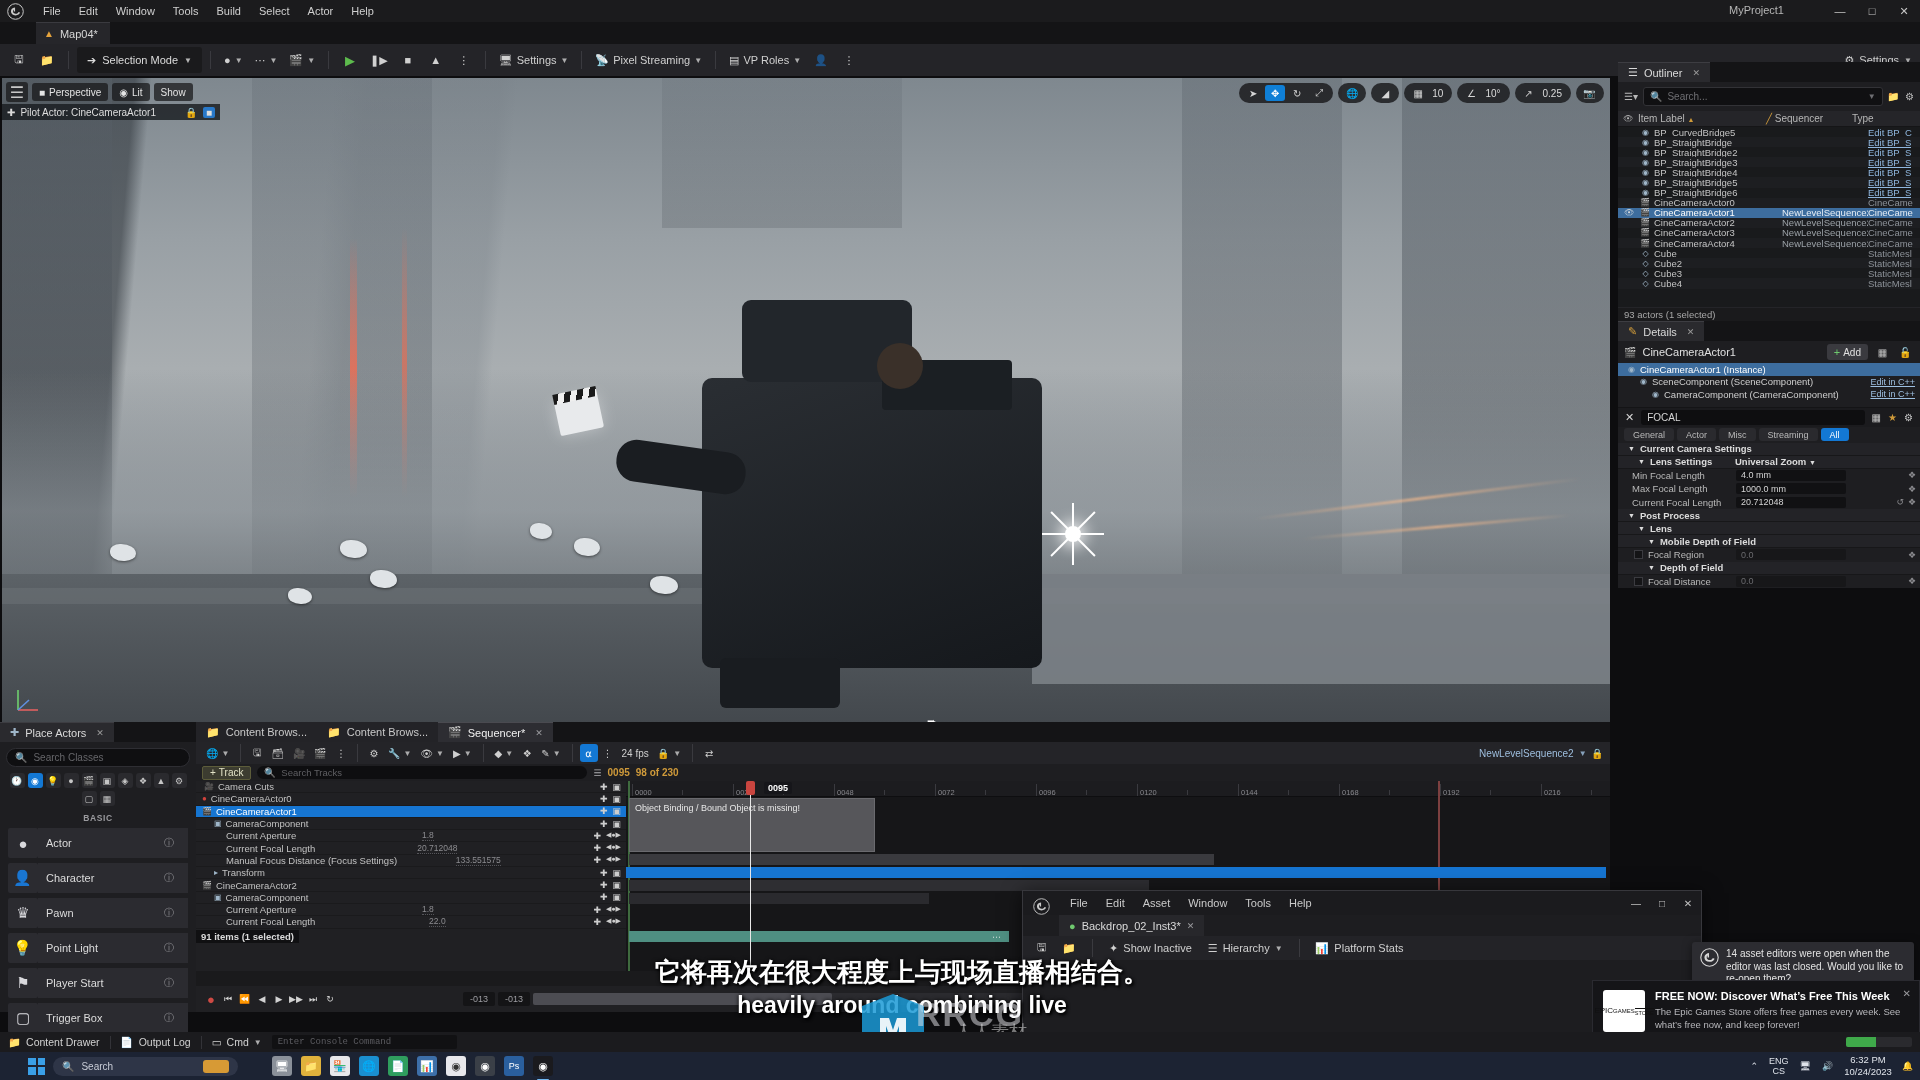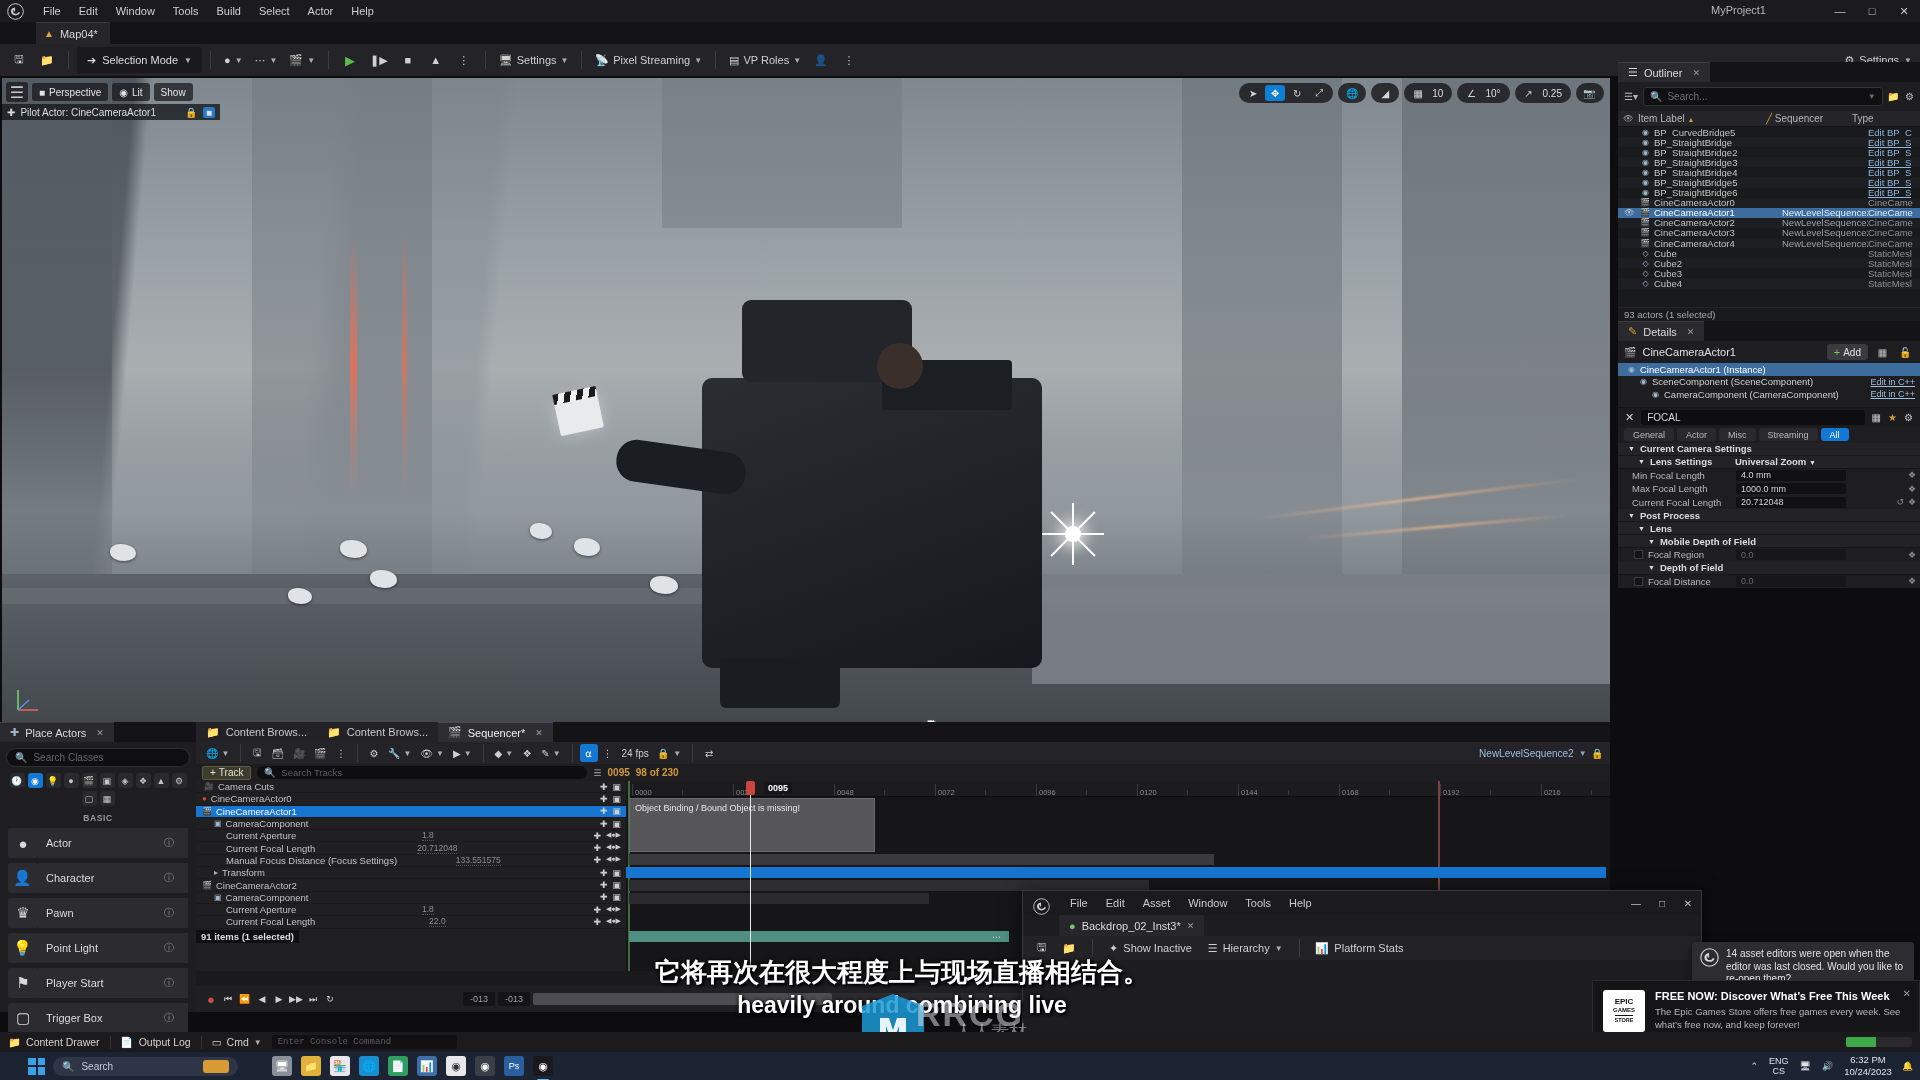--- a/index.html
+++ b/index.html
@@ -7,21 +7,21 @@
     font-family:"Liberation Sans", sans-serif; color:#c8c8c8; }
   .app { position:relative; width:1920px; height:1080px; }
 
   
   .titlebar { position:absolute; left:0; top:0; width:1920px; height:22px; background:#1b1b1d;
     display:flex; align-items:center; }
   .ue-logo { width:30px; height:22px; display:flex; align-items:center; justify-content:center; }
   .ue-logo svg { width:17px; height:17px; }
   .menu { display:flex; align-items:center; gap:0px; margin-left:4px; }
   .menu-item { font-size:11px; color:#cfcfcf; padding:3px 9px; cursor:default; }
-  .win-title { position:absolute; right:154px; top:4px; font-size:11px; color:#b6b6b6; }
+  .win-title { position:absolute; right:136px; top:4px; font-size:11px; color:#b6b6b6; }
   .win-ctrl { position:absolute; top:0; height:22px; display:flex; align-items:center; }
   .win-btn { width:32px; height:22px; display:flex; align-items:center; justify-content:center;
     font-size:11px; color:#c6c6c6; }
 
   
   .tabstrip { position:absolute; left:0; top:22px; width:1920px; height:22px; background:#141416; }
   .lvl-tab { position:absolute; left:36px; top:0; height:22px; background:#26262a;
     display:flex; align-items:center; padding:0 12px 0 8px; gap:6px; font-size:11px; color:#d7d7d7;
     border-top:1px solid #3a3a3f; }
   .lvl-tab .ico { color:#e5a33c; font-size:10px; }
@@ -232,22 +232,22 @@
     font-size:10px; color:#c8c8c8; }
 
   
   .notif { position:absolute; left:1692px; top:942px; width:222px; height:42px;
     background:#2c2c31; border-radius:3px; display:flex; align-items:flex-start; gap:7px;
     padding:6px 8px; box-shadow:0 2px 10px rgba(0,0,0,.5); }
   .notif-txt { font-size:10px; line-height:1.25; color:#e2e2e2; }
   .epic { position:absolute; left:1592px; top:980px; width:328px; height:62px;
     background:#151518; border:1px solid #2a2a30; display:flex; gap:10px; padding:9px 10px; }
   .epic-logo { width:42px; height:42px; background:#fff; border-radius:3px; display:flex;
-    flex-direction:column; align-items:center; justify-content:center; color:#111;
-    font-size:8px; font-weight:bold; line-height:1.05; }
+    align-items:center; justify-content:center; color:#111;
+    font-size:8px; font-weight:normal; line-height:1.05; }
   .epic-h { font-size:11px; color:#fff; font-weight:bold; }
   .epic-b { font-size:9.5px; color:#b7b7bb; line-height:1.35; margin-top:4px; }
   .epic-x { position:absolute; right:8px; top:7px; font-size:10px; color:#9a9a9e; }
 
   
   .subs { position:absolute; left:0; top:955px; width:1804px; text-align:center;
     pointer-events:none; }
   .sub-cn { font-size:26px; font-weight:bold; color:#fff; text-shadow:0 0 4px #000,2px 2px 3px #000; }
   .sub-en { font-size:23px; font-weight:bold; color:#fff; text-shadow:0 0 4px #000,2px 2px 3px #000;
     line-height:1.35; }

